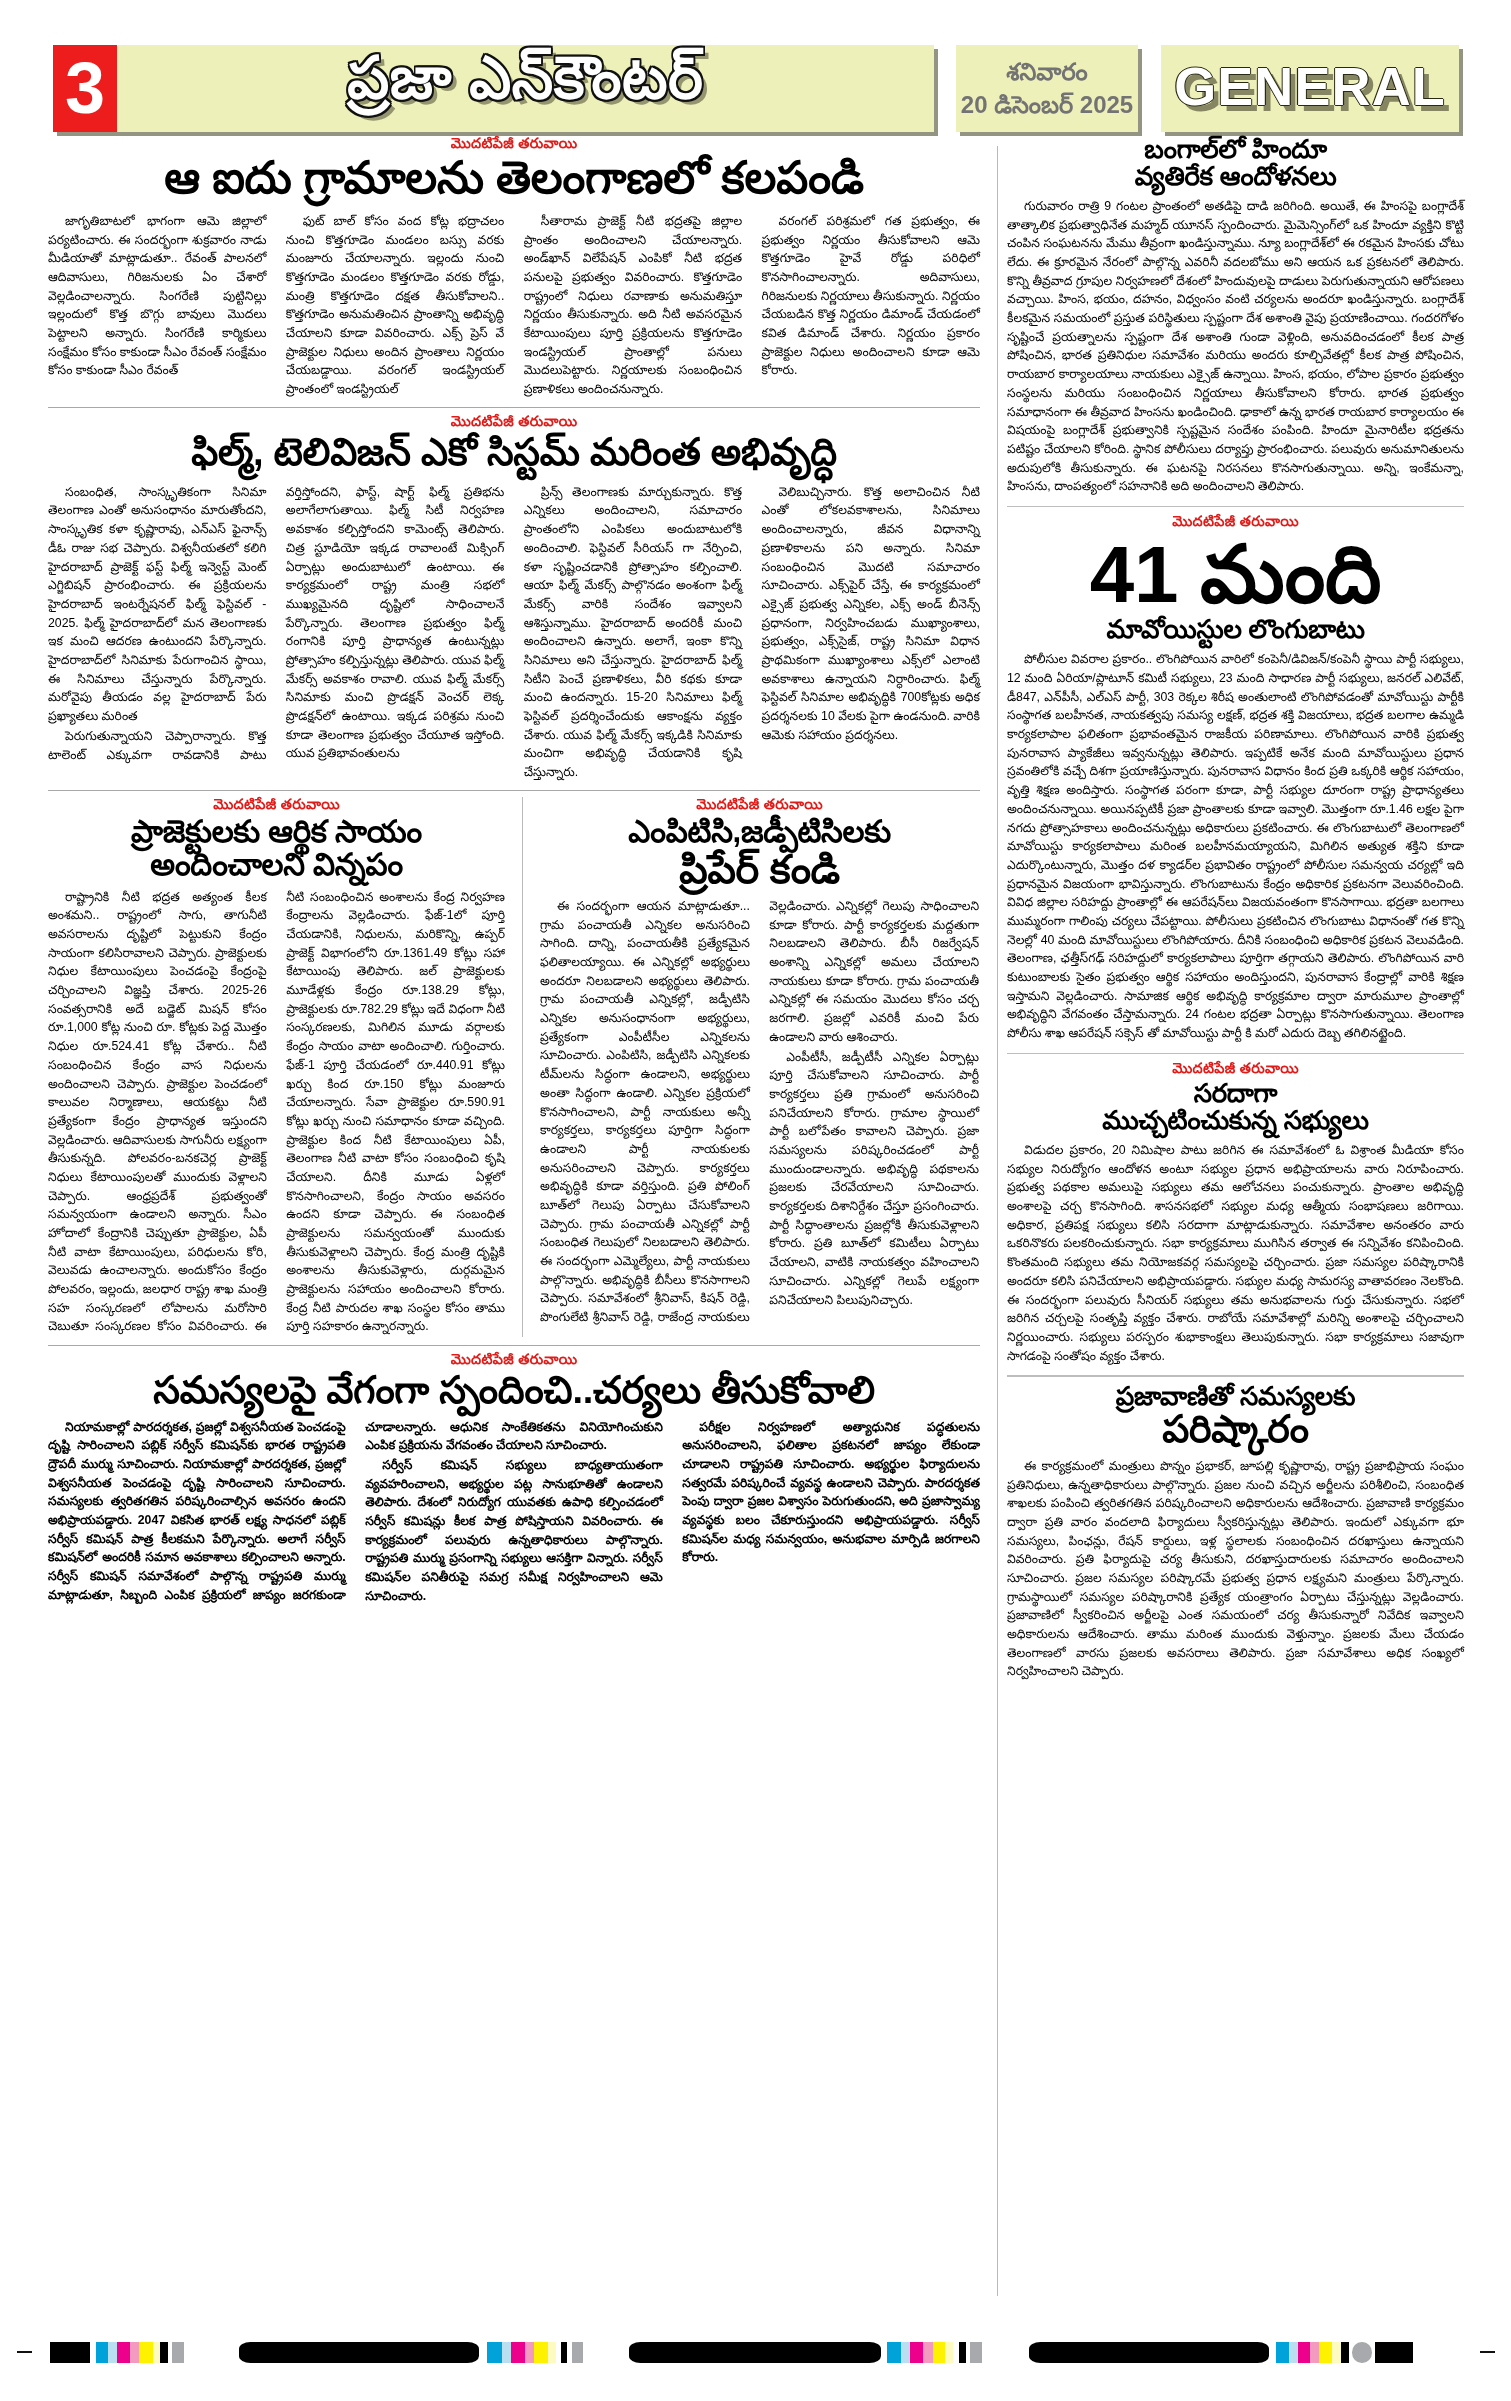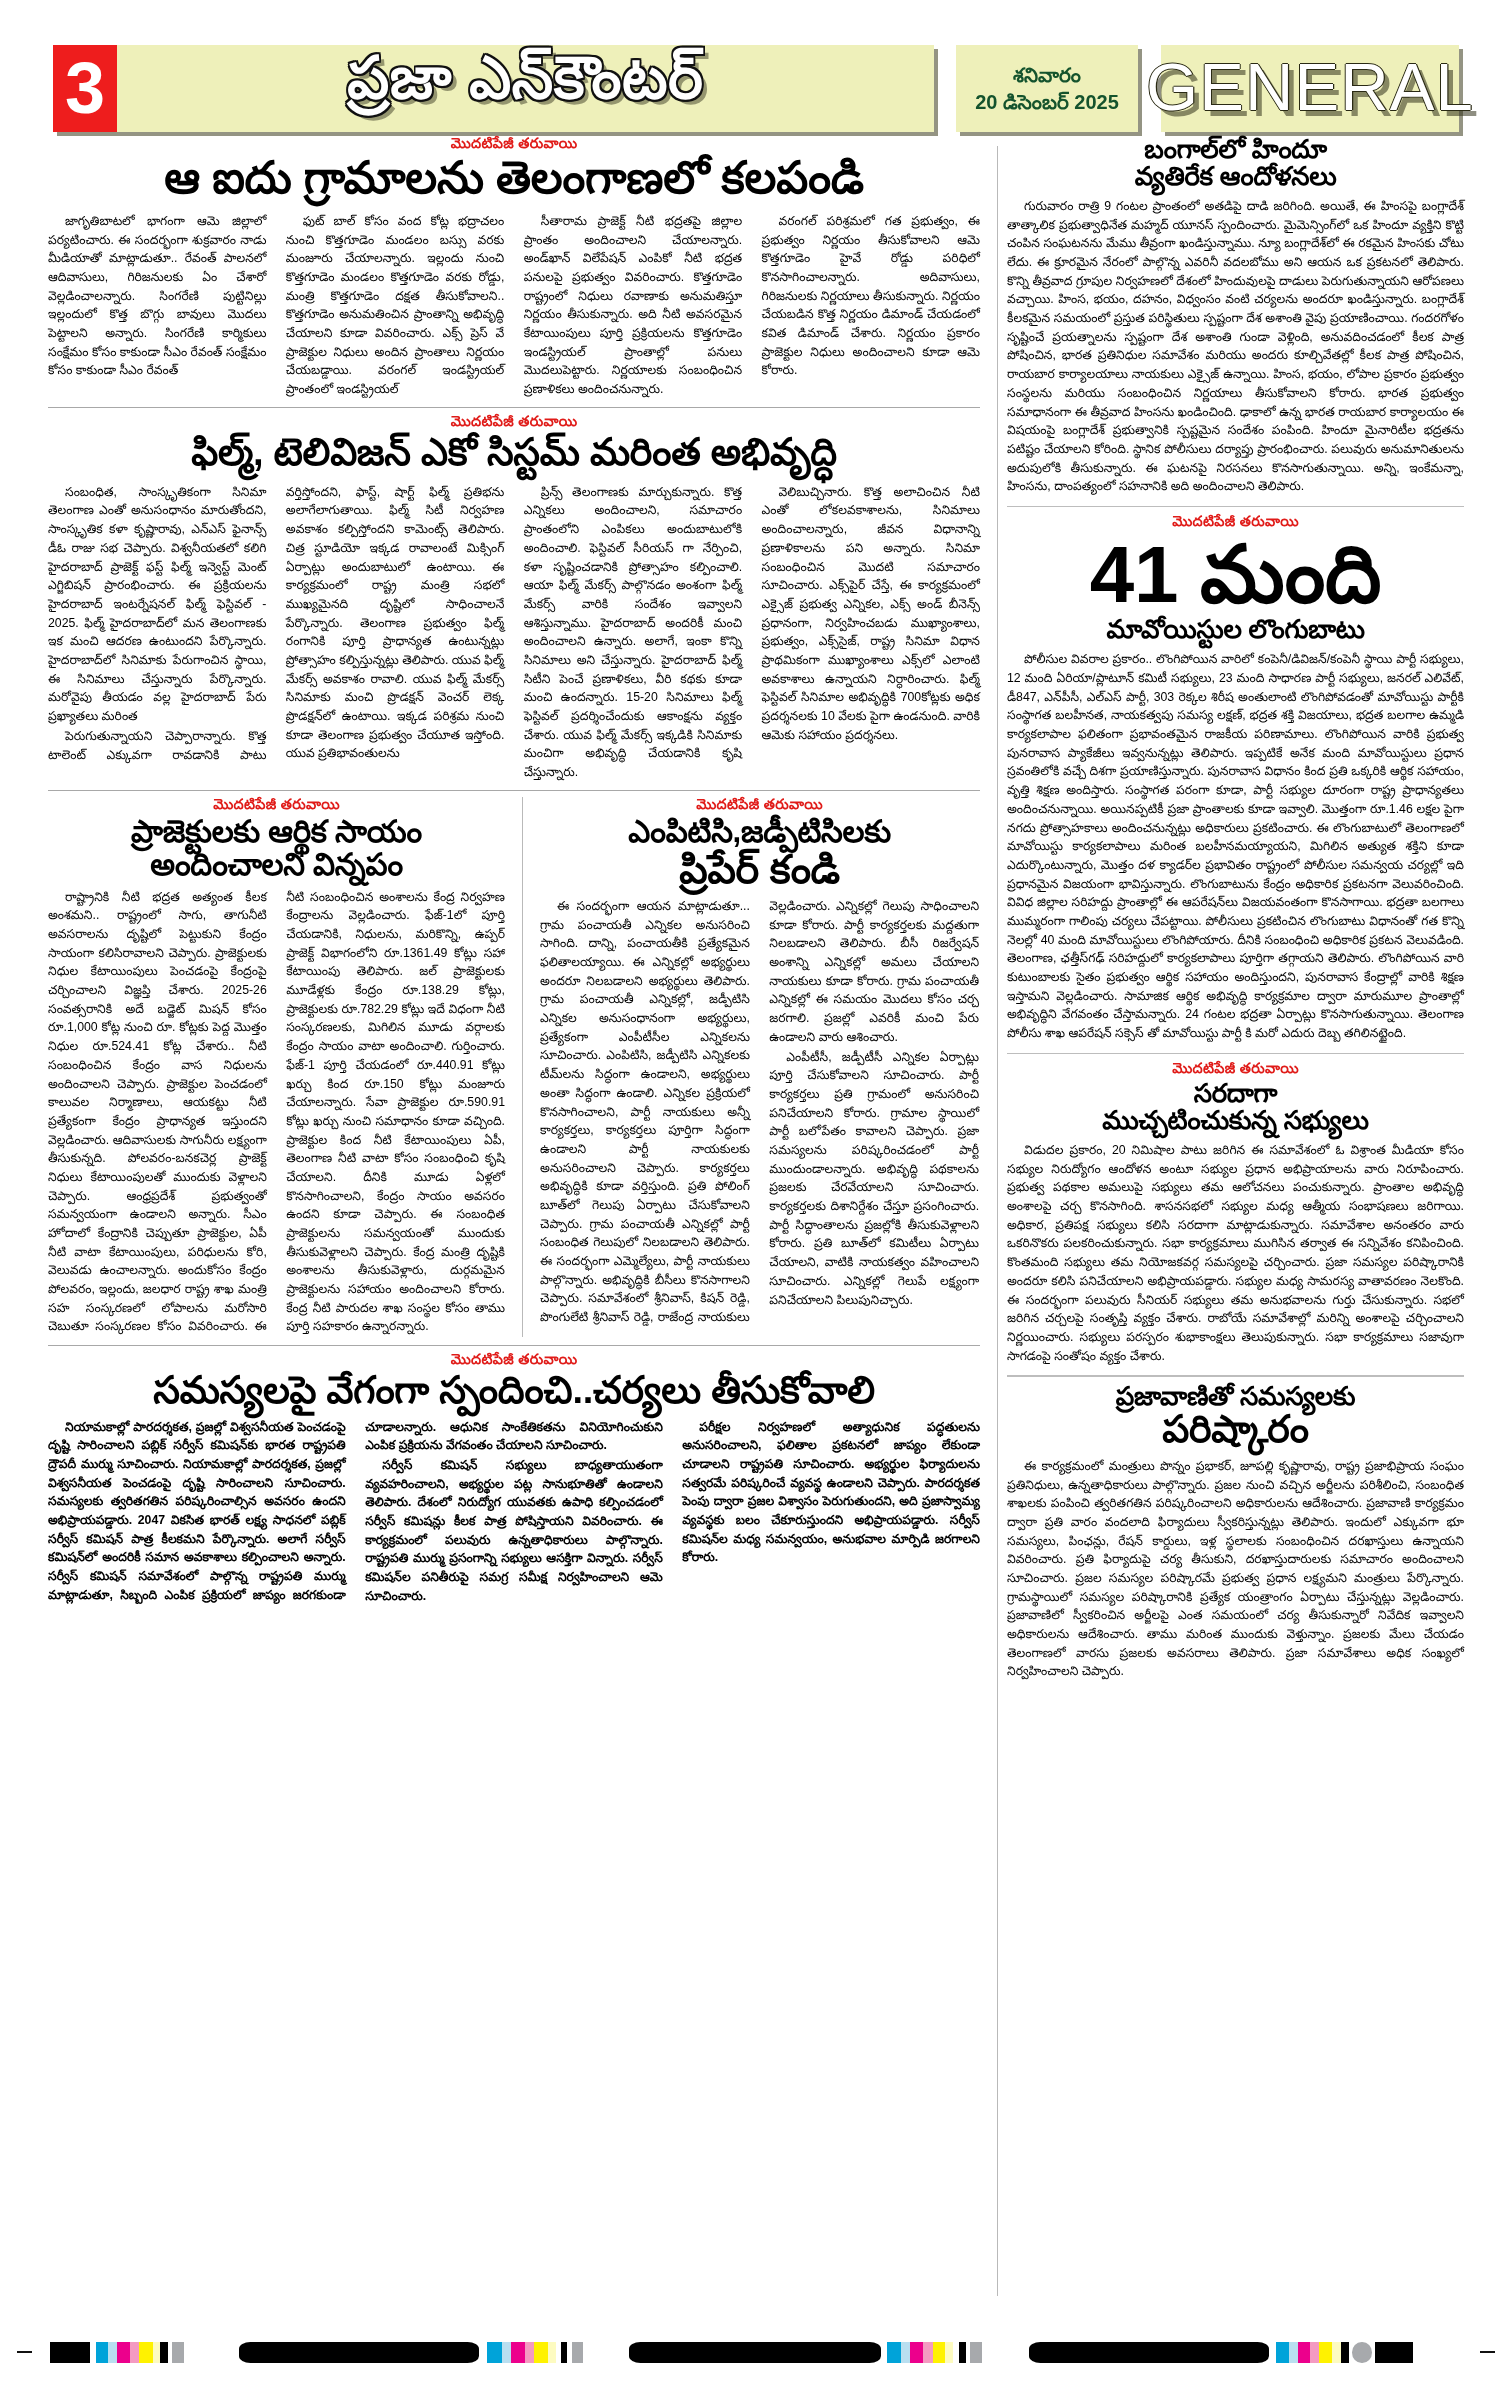--- a/index.html
+++ b/index.html
@@ -64,35 +64,35 @@
   .mh-date {
     left: 956px; top: 45px;
     width: 182px; height: 87px;
     display: flex;
     flex-direction: column;
     align-items: center;
     justify-content: center;
     line-height: 1.35;
   }
   .mh-date-line {
-    font-size: 20px;
-    font-weight: bold;
-    color: #14532d;
+    font-size: 24px;
+    font-weight: bold;
+    color: #737373;
     white-space: nowrap;
   }
   .mh-general {
     left: 1161px; top: 45px;
     width: 298px; height: 87px;
     display: flex;
     align-items: center;
     justify-content: center;
   }
   .mh-general-text {
-    font-size: 67px;
-    font-weight: normal;
+    font-size: 54px;
+    font-weight: bold;
     color: #ffffff;
     letter-spacing: 1.1px;
     text-shadow:
       -1.1px 0 0 #2a2a14, 1.1px 0 0 #2a2a14, 0 -1.1px 0 #2a2a14, 0 1.1px 0 #2a2a14,
       5.7px 5.7px 0 rgba(50,50,25,0.55);
     padding-bottom: 4.6px;
   }
 
   
   .sheet {

